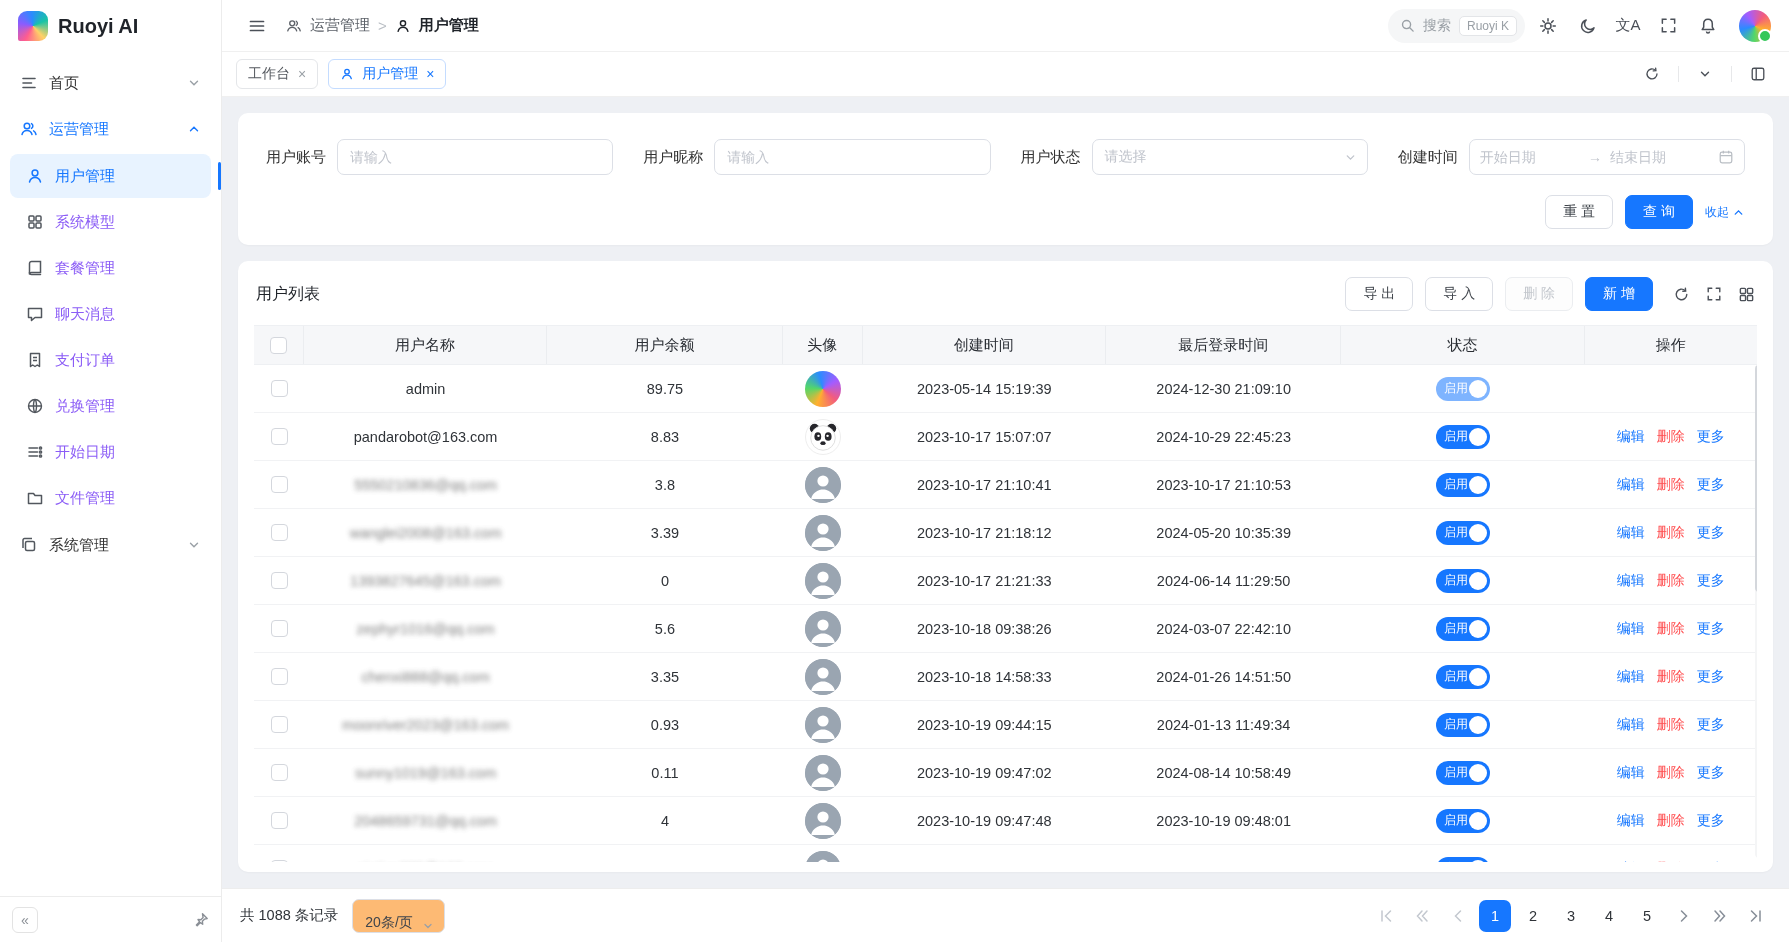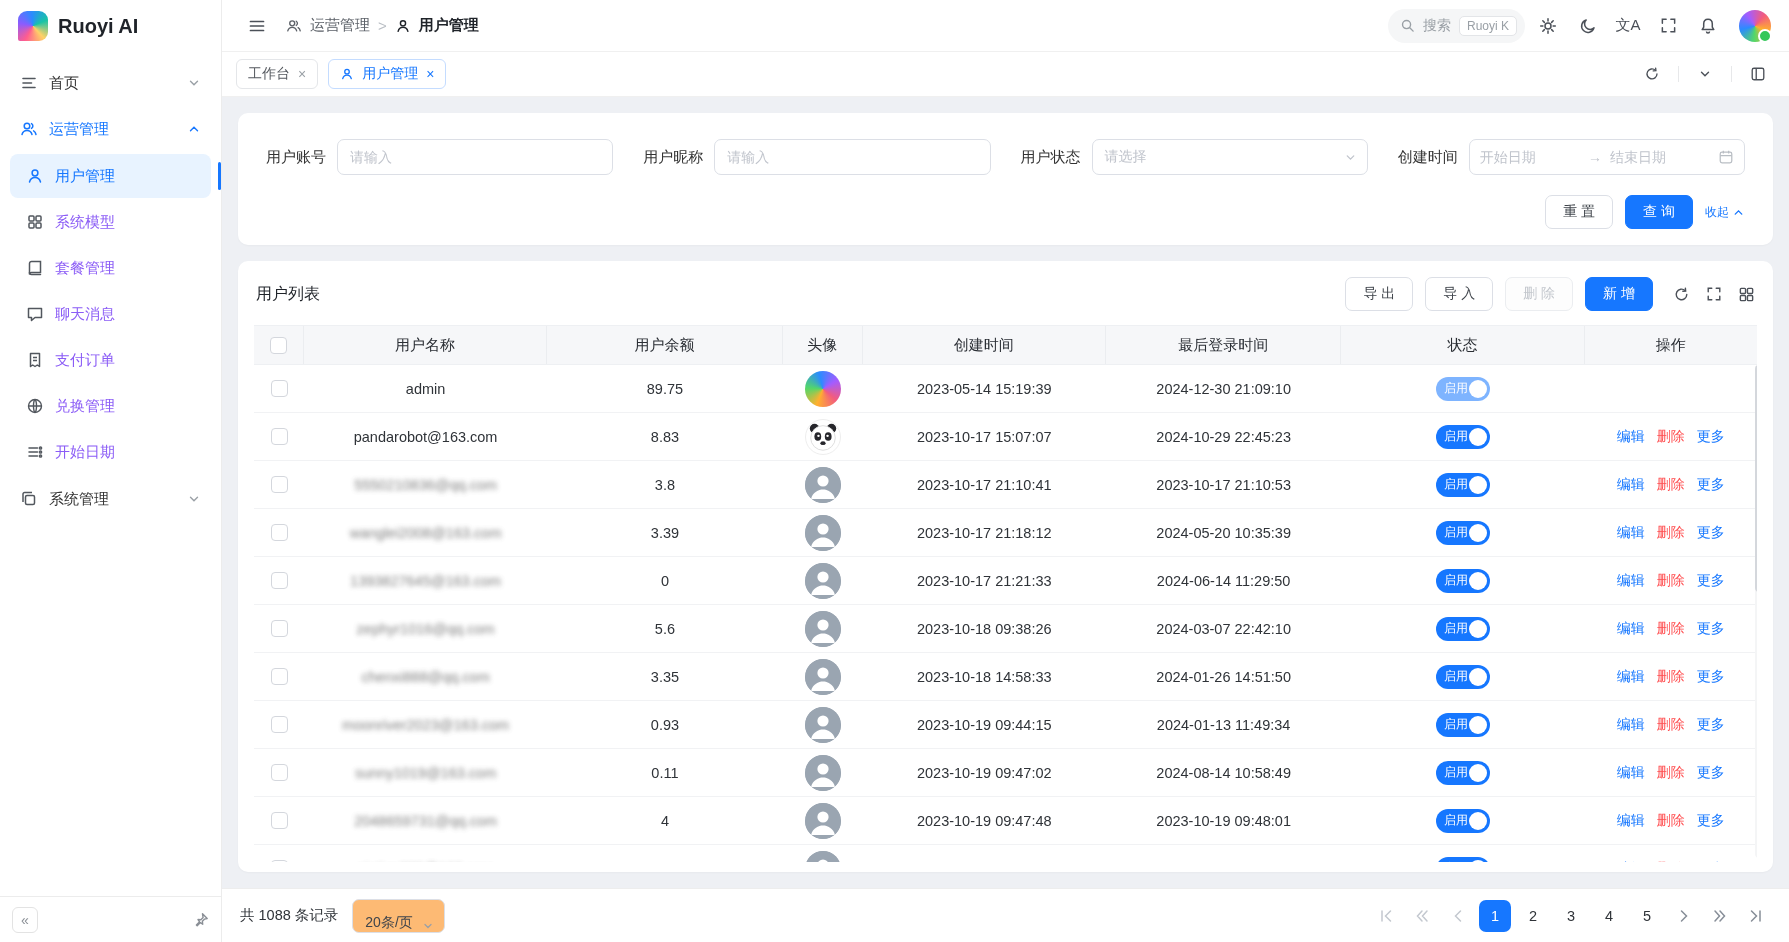--- a/index.html
+++ b/index.html
@@ -217,20 +217,28 @@
       <div class="subitem">
         <span class="nicon">
           <svg width="18" height="18" viewBox="0 0 18 18" fill="none" stroke="currentColor" stroke-width="1.5" stroke-linecap="round">
               <path d="M3 5h8.5M3 9h8.5M3 13h8.5"></path>
               <circle cx="14.5" cy="5" r="1.1"></circle>
               <circle cx="14.5" cy="9" r="1.1"></circle>
               <circle cx="14.5" cy="13" r="1.1"></circle>
             </svg>
         </span>
         <span>开始日期</span>
+      </div>
+      <div class="subitem">
+        <span class="nicon">
+          <svg width="18" height="18" viewBox="0 0 18 18" fill="none" stroke="currentColor" stroke-width="1.5" stroke-linejoin="round">
+              <path d="M2.5 4.5h5l1.5 2h6.5v8h-13z"></path>
+            </svg>
+        </span>
+        <span>文件管理</span>
       </div>
 
       <div class="nav-item">
         <span class="nicon">
           <svg width="18" height="18" viewBox="0 0 18 18" fill="none" stroke="currentColor" stroke-width="1.5" stroke-linejoin="round">
               <rect x="5.5" y="5.5" width="9" height="9" rx="1.5"></rect>
               <path d="M3 12V4a1.5 1.5 0 0 1 1.5-1.5H12"></path>
             </svg>
         </span>
         <span>系统管理</span>

